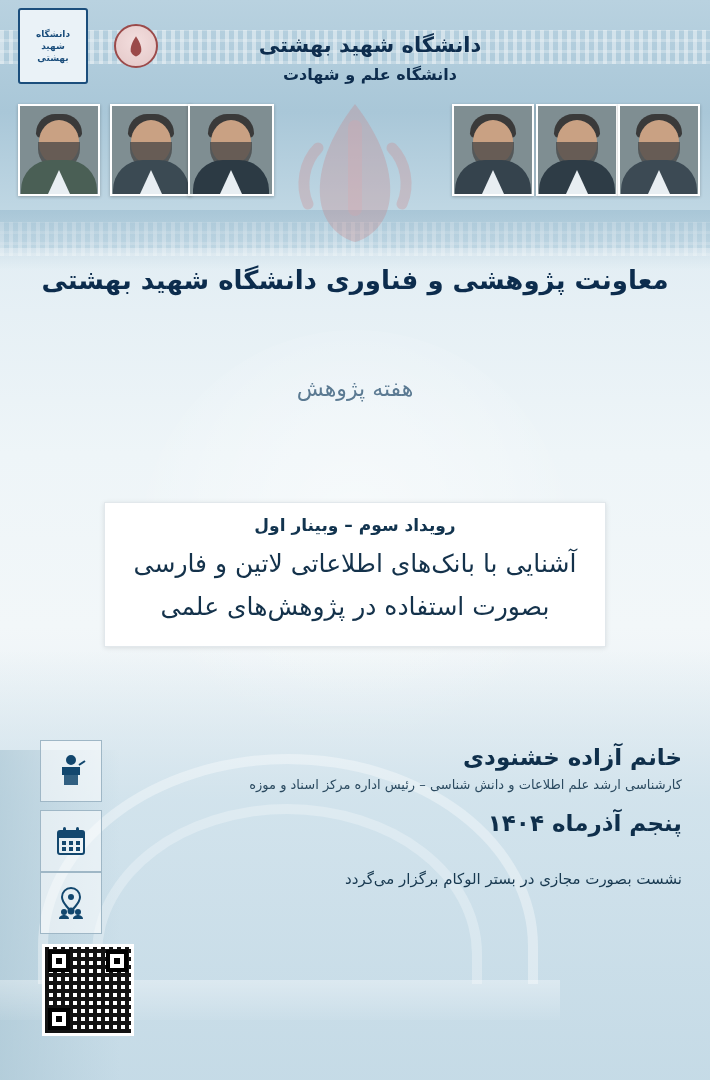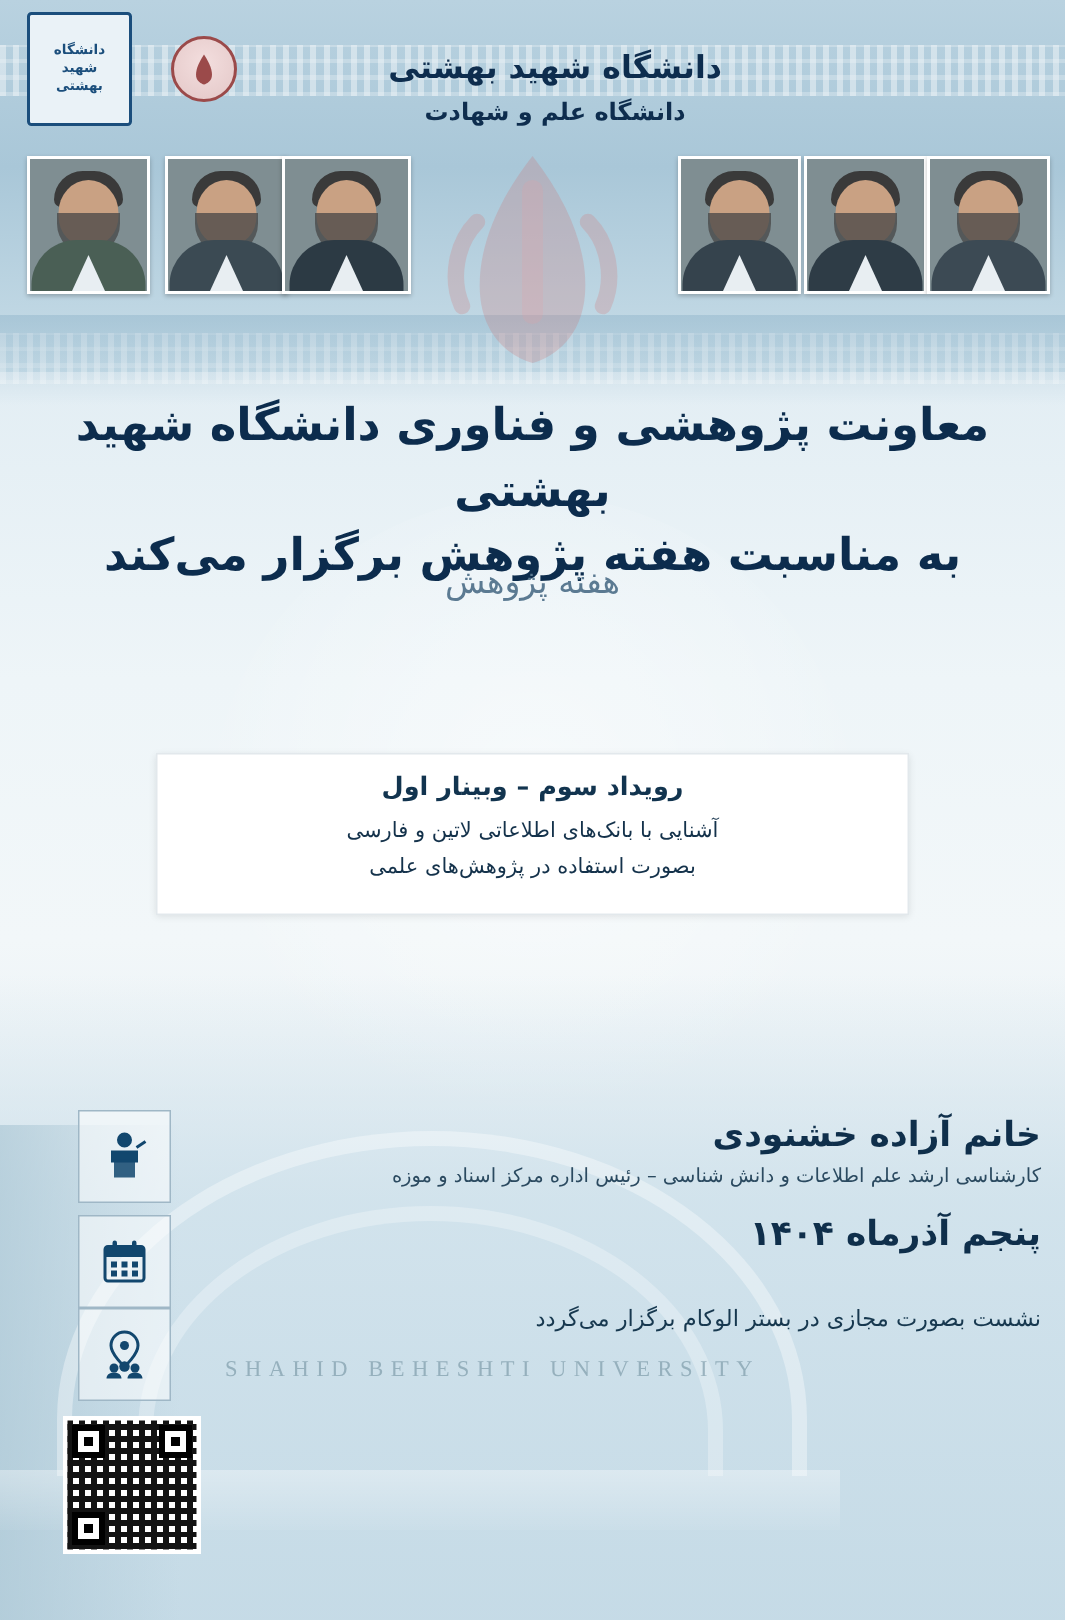--- a/index.html
+++ b/index.html
@@ -147,46 +147,46 @@
   .portrait.p2 { left: 110px; } .portrait.p2 .body { background:#3b4a53; }
   .portrait.p3 { left: 188px; width: 86px; } .portrait.p3 .body { background:#2c3a44; }
   .portrait.p4 { left: 452px; } .portrait.p4 .body { background:#35434d; }
   .portrait.p5 { left: 536px; } .portrait.p5 .body { background:#2e3c46; }
   .portrait.p6 { left: 618px; } .portrait.p6 .body { background:#3c4a54; }
 
   
   .headline {
     position: absolute; top: 262px; left: 0; right: 0;
     text-align: center; color: #0c2c4d;
-    font-size: 30px; font-weight: bold; line-height: 1.45;
+    font-size: 26px; font-weight: bold; line-height: 1.45;
     padding: 0 14px;
   }
   .subhead {
     position: absolute; top: 370px; left: 0; right: 0;
     text-align: center; color: #5b7a92;
     font-size: 22px; line-height: 1.75; padding: 0 90px;
   }
 
   
   .titlebox {
     position: absolute; top: 502px; left: 104px; width: 502px;
     background: #ffffff; border: 1px solid #e2e8ec;
     box-shadow: 0 1px 5px rgba(0,0,0,.10);
     padding: 12px 16px 18px;
     text-align: center; color: #123;
   }
   .titlebox .event-no {
     font-size: 17px; font-weight: bold; color: #12344f; margin-bottom: 8px;
   }
   .titlebox .event-title {
-    font-size: 14px; line-height: 1.7; color: #14324b;
-  }
-
-  
-  .details { position: absolute; right: 0; left: 0; top: 736px; }
+    font-size: 25px; line-height: 1.7; color: #14324b;
+  }
+
+  
+  .details { position: absolute; right: 12px; left: 0; top: 736px; }
   .row {
     position: relative; height: 70px;
   }
   .icon-box {
     position: absolute; right: 596px; top: 4px;
     width: 62px; height: 62px;
     border: 1px solid #9fb7c6; background: rgba(255,255,255,.55);
     display: flex; align-items: center; justify-content: center;
   }
   .icon-box svg { width: 36px; height: 36px; }
@@ -241,21 +241,20 @@
     <path d="M132 52 C146 66 150 90 142 108" stroke="#cf8385" stroke-width="11" fill="none" opacity="0.6" stroke-linecap="round"></path>
   </svg>
 
   <div class="ghost-logo"></div>
 
   <div class="campus"></div>
   <div class="left-pillar"></div>
   <div class="campus-arch"></div>
   <div class="campus-arch inner"></div>
   <div class="campus-base"></div>
-  <div class="campus-text">SHAHID BEHESHTI UNIVERSITY</div>
 
   <div class="header-titles">
     <div class="line1">دانشگاه شهید بهشتی</div>
     <div class="line2">دانشگاه علم و شهادت</div>
   </div>
 
   <div class="logo-su">دانشگاه شهید بهشتی</div>
 
   <div class="logo-ministry">
     <div class="seal">
@@ -305,21 +304,20 @@
         <div class="hair"></div>
         <div class="face"></div>
         <div class="beard"></div>
         <div class="body"></div>
         <div class="shirt"></div>
       </div>
   </div>
 
   <div class="headline">
     <div>معاونت پژوهشی و فناوری دانشگاه شهید بهشتی</div>
-    <div>به مناسبت هفته پژوهش برگزار می‌کند</div>
   </div>
 
   <div class="subhead">
     <div>هفته پژوهش</div>
   </div>
 
   <div class="titlebox">
     <div class="event-no">رویداد سوم – وبینار اول</div>
     <div class="event-title">آشنایی با بانک‌های اطلاعاتی لاتین و فارسی</div>
     <div class="event-title">بصورت استفاده در پژوهش‌های علمی</div>

